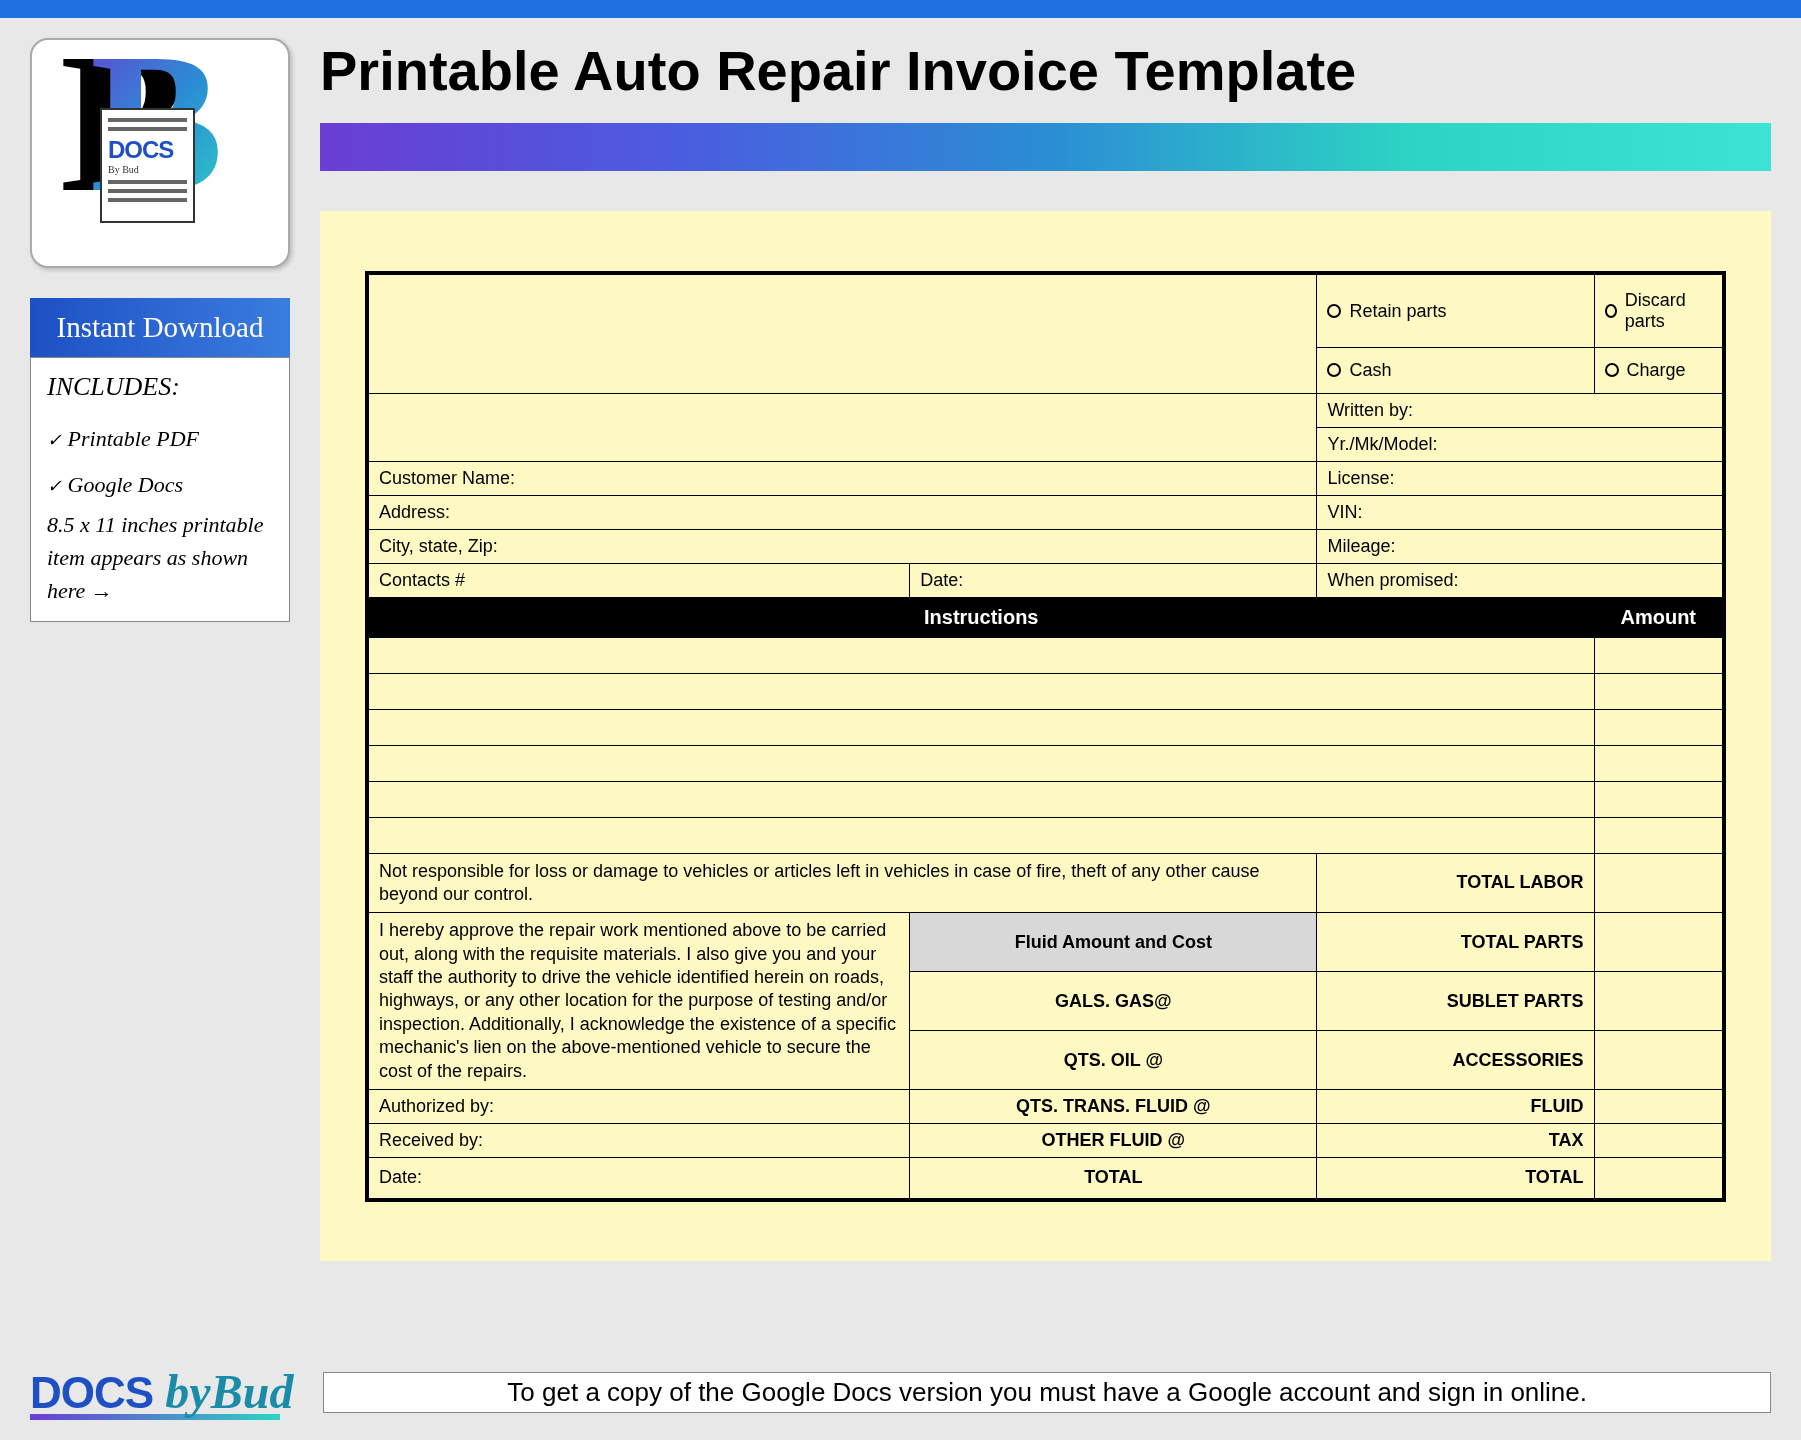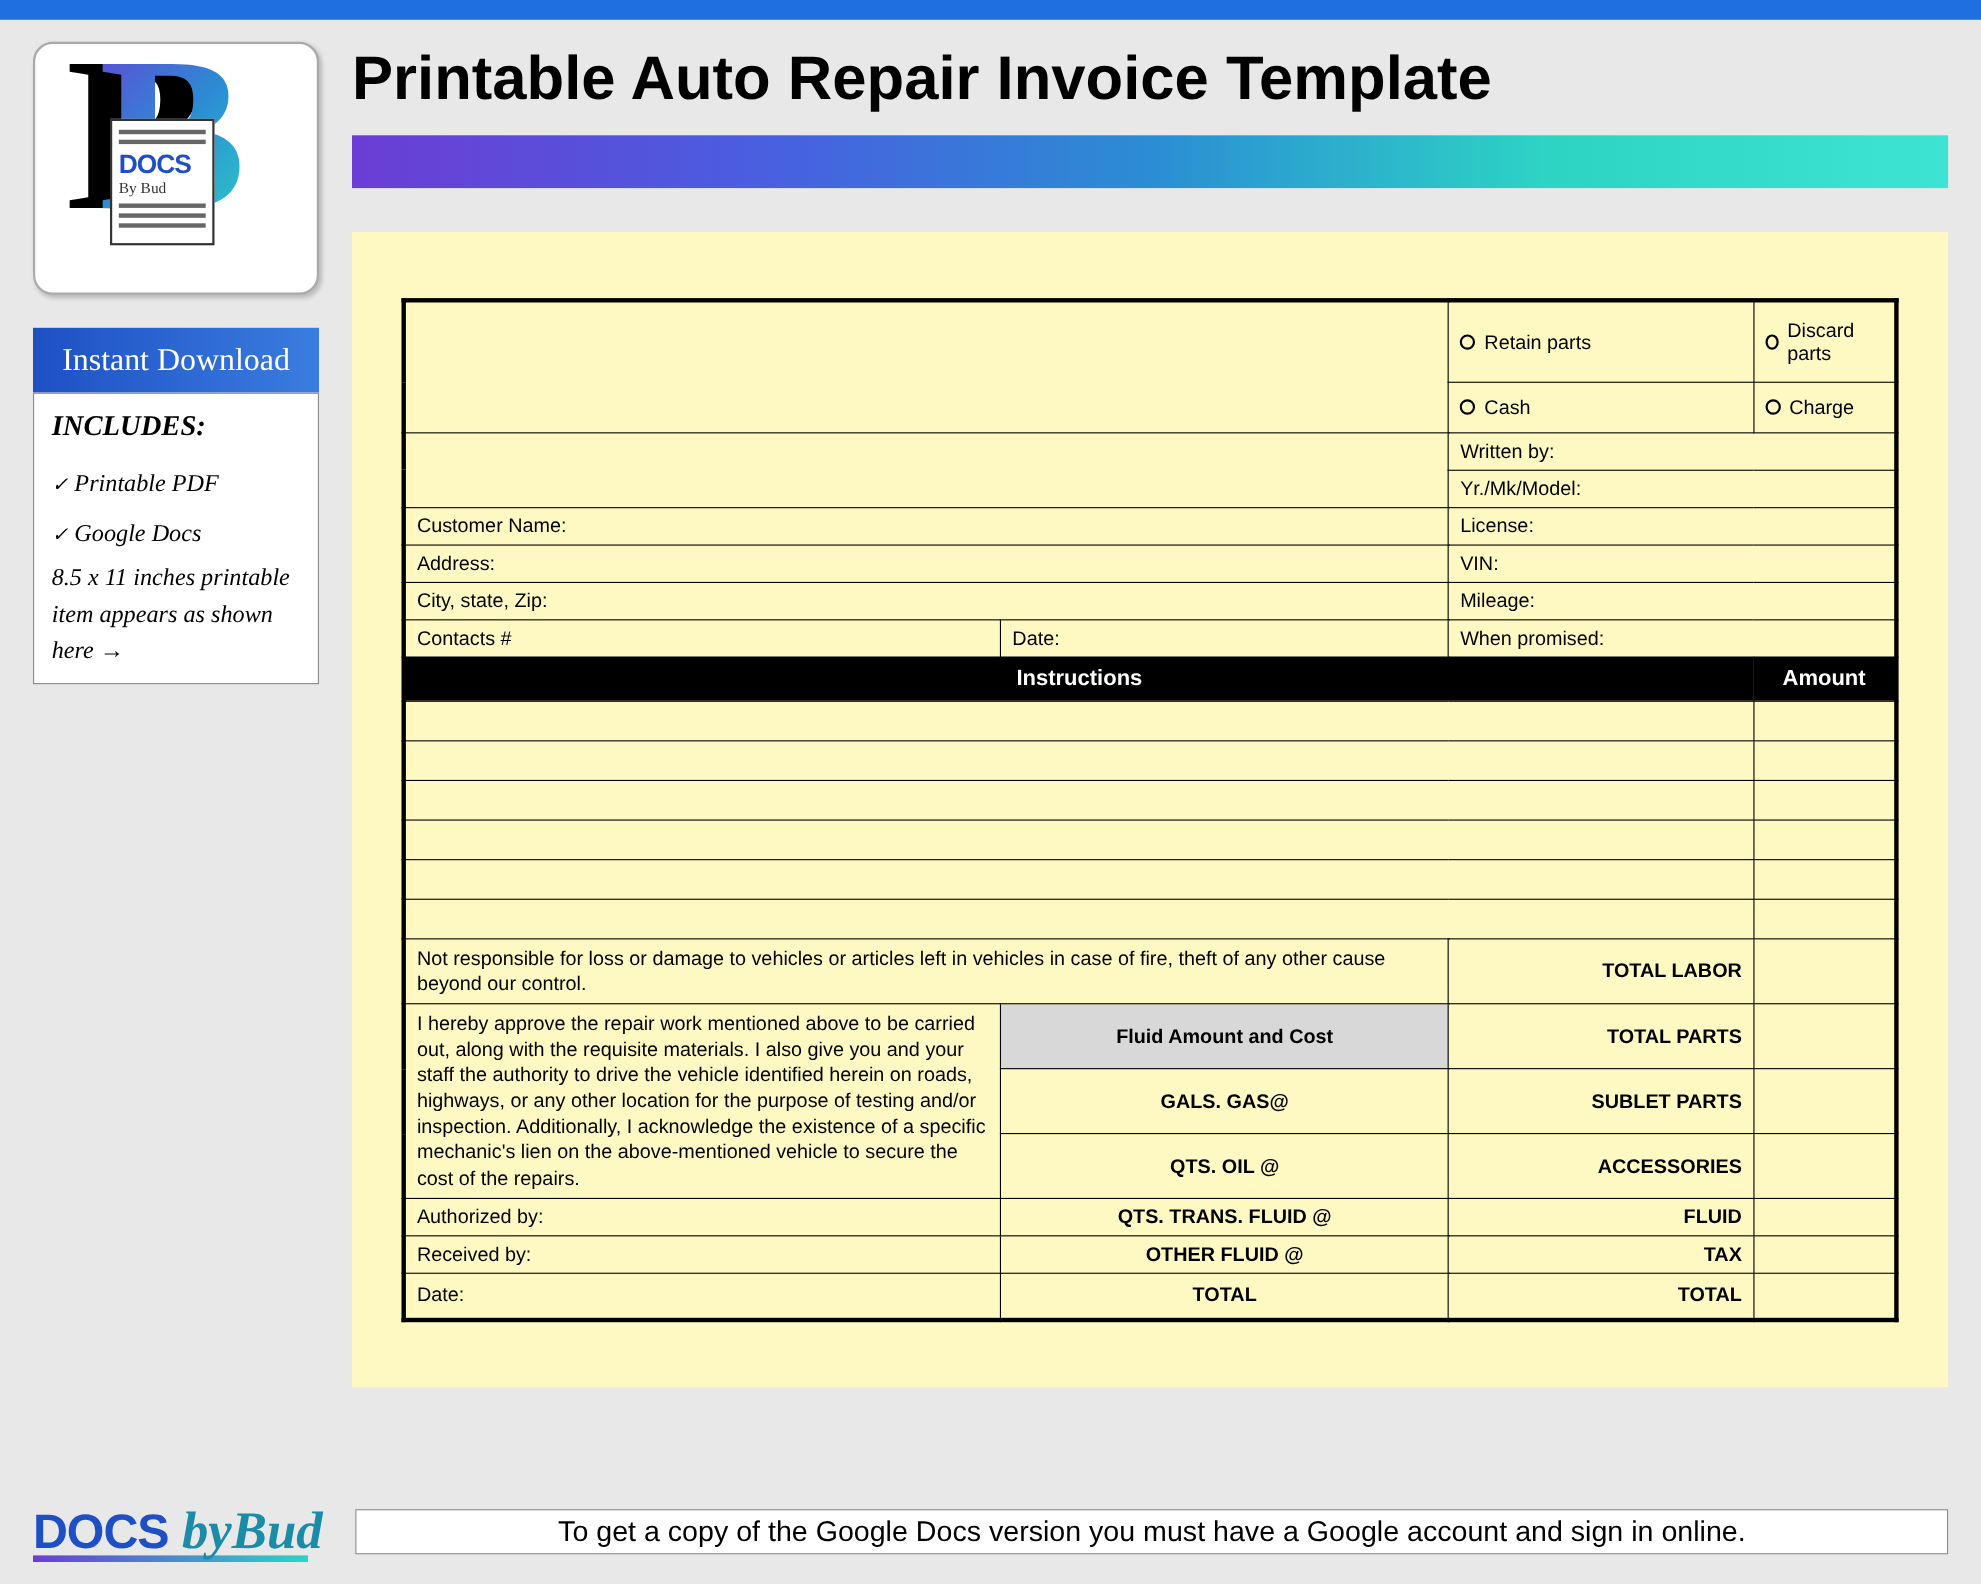--- a/index.html
+++ b/index.html
@@ -77,41 +77,41 @@
       background: #666;
       margin-bottom: 5px;
     }
     .logo-docs-text {
       font-weight: 900;
       font-size: 24px;
       color: #1e50c4;
       letter-spacing: -1px;
     }
     .logo-bybud-text {
-      font-size: 14px;
+      font-size: 10px;
       color: #333;
       font-family: Georgia, serif;
     }
     .instant-download {
       margin-top: 30px;
       background: linear-gradient(90deg, #1e50c4, #3a7de0);
       color: #fff;
       text-align: center;
       padding: 12px 10px;
       font-family: Georgia, serif;
       font-size: 29px;
       line-height: 1.2;
     }
     .includes-box {
       background: #fff;
       border: 1px solid #888;
       padding: 14px 16px;
     }
     .includes-title {
-      font-weight: 700;
+      font-weight: 400;
       font-style: italic;
       font-size: 26px;
       margin-bottom: 24px;
       font-family: Georgia, serif;
     }
     .include-item {
       font-family: Georgia, serif;
       font-style: italic;
       font-size: 22px;
       margin-bottom: 10px;

